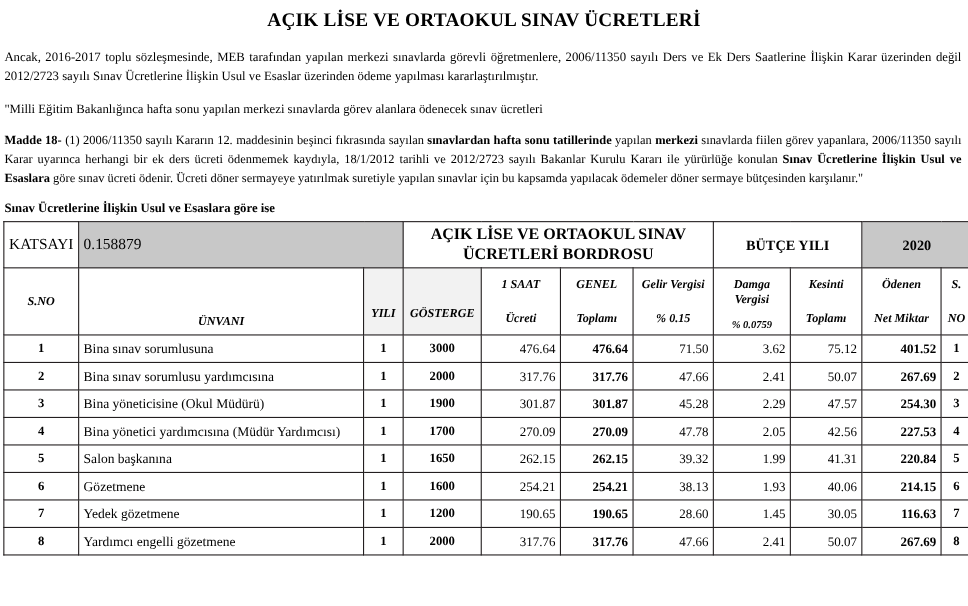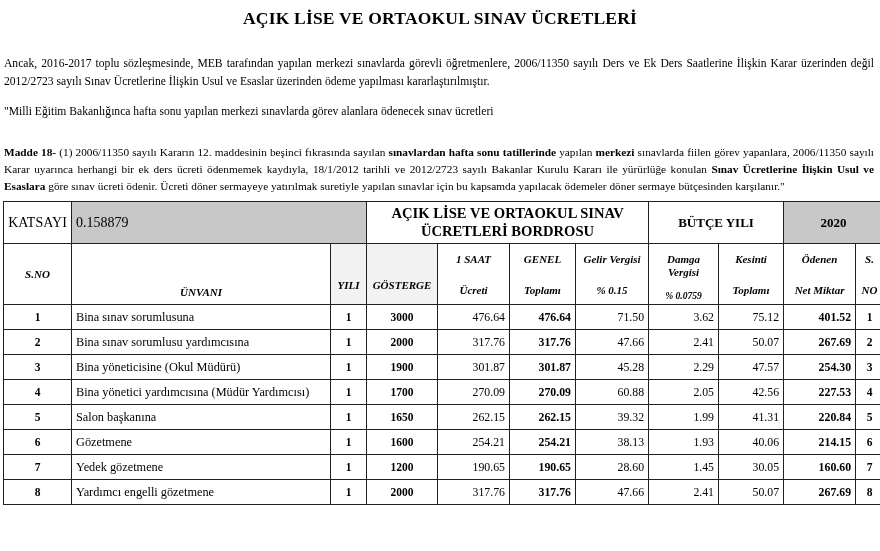--- a/index.html
+++ b/index.html
@@ -33,24 +33,24 @@
   }
 
   
   .para {
     font-size: 11.6px;
     line-height: 1.55;
     text-align: justify;
     margin: 0;
     padding: 0 6px 0 4px;
   }
-  .para.p-intro { margin-top: 26px; }
+  .para.p-intro { margin-top: 14px; }
   .para.p-quote-lead { margin-top: 13px; }
   .para.p-quote { margin-top: 12px; }
-  .para.p-madde { margin-top: 23px; font-size: 11.3px; line-height: 1.5; }
+  .para.p-madde { margin-top: 11px; font-size: 11.3px; line-height: 1.5; }
   .para.p-lead2 { margin-top: 10px; font-weight: bold; font-size: 11.6px; }
   .para b { font-weight: bold; }
 
   
   .bordro-wrap {
     position: absolute;
     left: 3px;
     top: 193px;
     width: 846px;
   }
@@ -255,21 +255,21 @@
           <td class="c-num-b">254.30</td>
           <td class="c-sno2">3</td>
         </tr>
         <tr class="data">
           <td class="c-sno">4</td>
           <td class="c-unvani">Bina yönetici yardımcısına (Müdür Yardımcısı)</td>
           <td class="c-saat">1</td>
           <td class="c-gosterge">1700</td>
           <td class="c-num">270.09</td>
           <td class="c-num-b">270.09</td>
-          <td class="c-num">60.88</td>
+          <td class="c-num">47.78</td>
           <td class="c-num">2.05</td>
           <td class="c-num">42.56</td>
           <td class="c-num-b">227.53</td>
           <td class="c-sno2">4</td>
         </tr>
         <tr class="data">
           <td class="c-sno">5</td>
           <td class="c-unvani">Salon başkanına</td>
           <td class="c-saat">1</td>
           <td class="c-gosterge">1650</td>
@@ -297,21 +297,21 @@
         <tr class="data">
           <td class="c-sno">7</td>
           <td class="c-unvani">Yedek gözetmene</td>
           <td class="c-saat">1</td>
           <td class="c-gosterge">1200</td>
           <td class="c-num">190.65</td>
           <td class="c-num-b">190.65</td>
           <td class="c-num">28.60</td>
           <td class="c-num">1.45</td>
           <td class="c-num">30.05</td>
-          <td class="c-num-b">160.60</td>
+          <td class="c-num-b">116.63</td>
           <td class="c-sno2">7</td>
         </tr>
         <tr class="data">
           <td class="c-sno">8</td>
           <td class="c-unvani">Yardımcı engelli gözetmene</td>
           <td class="c-saat">1</td>
           <td class="c-gosterge">2000</td>
           <td class="c-num">317.76</td>
           <td class="c-num-b">317.76</td>
           <td class="c-num">47.66</td>

